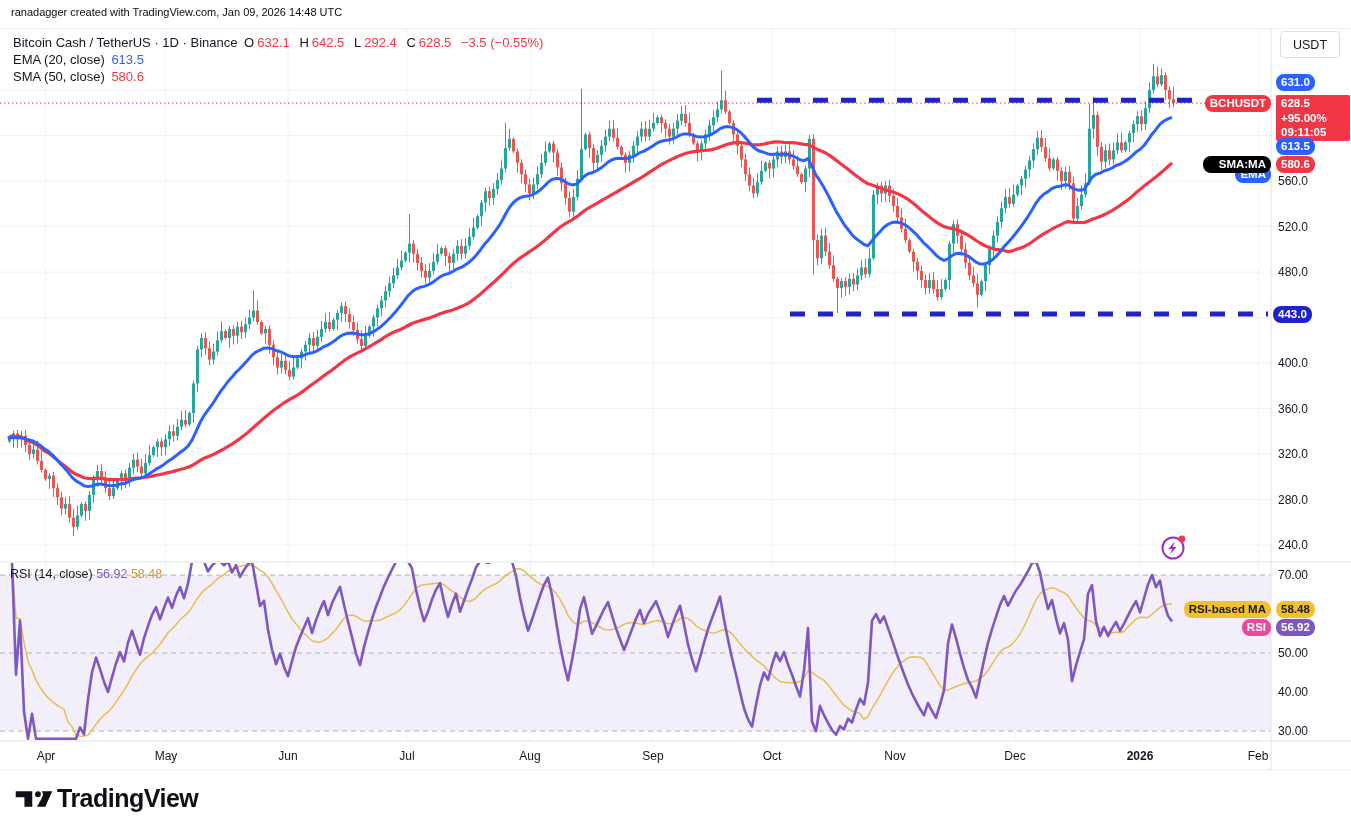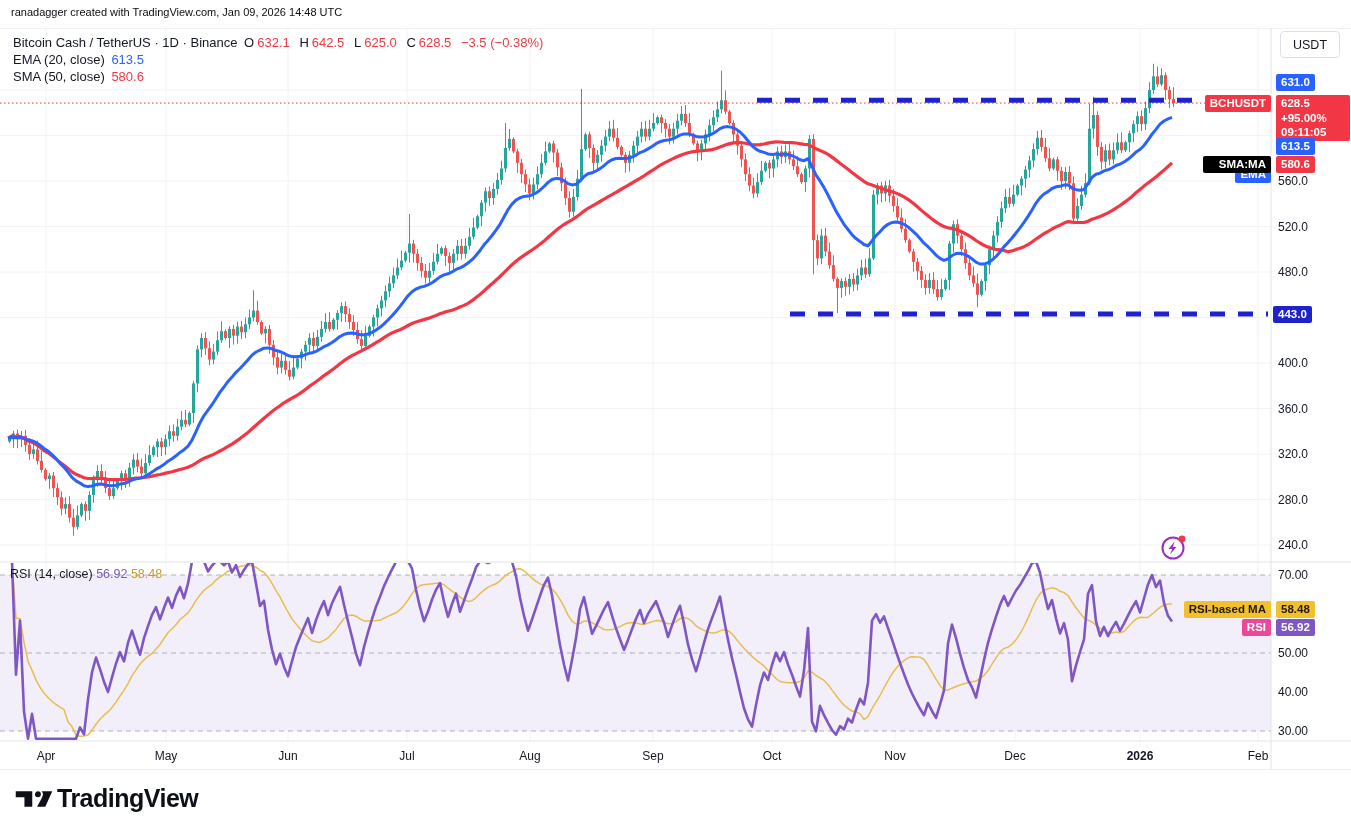--- a/index.html
+++ b/index.html
@@ -10,21 +10,21 @@
   .legend-row span{margin-right:3px;}
   .val-red{color:#f23645;}
   .val-blue{color:#2962ff;}
   .val-purple{color:#7e57c2;}
   .val-yellow{color:#c99a2e;}
   #legend1{top:35px;}
   #legend2{top:52px;}
   #legend3{top:69px;}
   #rsi-legend{left:10px;top:567px;font-size:12.5px;white-space:nowrap;}
   #currency-btn{left:1280px;top:31px;width:58px;height:25px;background:#fff;border:1px solid #dcdfe6;border-radius:4px;font-size:12.5px;color:#131722;display:flex;align-items:center;justify-content:center;cursor:pointer;}
-  .axis-label{font-size:11.5px;font-weight:700;line-height:17px;border-radius:2px;padding:0 5px;white-space:nowrap;}
+  .axis-label{font-size:11.5px;font-weight:700;line-height:17px;border-radius:8px;padding:0 5px;white-space:nowrap;}
   .tagbox{position:absolute;right:80px;text-align:right;}
   #countdown-label{left:1276px;top:74px;background:#2962ff;color:#fff;}
   #symbol-tag{top:95px;background:#f23645;color:#fff;}
   #price-block{left:1276px;top:95px;width:64px;background:#f23645;color:#fff;font-size:11.5px;font-weight:700;line-height:14.5px;padding:1px 5px;border-radius:2px;}
   #ema-tag{top:138px;background:#2962ff;color:#fff;margin-top:28px;}
   #ema-value{left:1276px;top:138px;background:#2962ff;color:#fff;}
   #sma-tag{top:156px;background:#000000;color:#fff;padding-left:16px;}
   #sma-value{left:1276px;top:156px;background:#f23645;color:#fff;}
   #support-label{left:1273px;top:306px;background:#1d23c9;color:#fff;}
   #rsi-ma-tag{top:601px;background:#f2c02e;color:#201a05;}
@@ -700,23 +700,23 @@
     <text x="895" y="732" text-anchor="middle" font-size="12" font-family="Liberation Sans, sans-serif" fill="#131722" font-weight="400">Nov</text>
     <text x="1015" y="732" text-anchor="middle" font-size="12" font-family="Liberation Sans, sans-serif" fill="#131722" font-weight="400">Dec</text>
     <text x="1140" y="732" text-anchor="middle" font-size="12" font-family="Liberation Sans, sans-serif" fill="#131722" font-weight="700">2026</text>
     <text x="1258" y="732" text-anchor="middle" font-size="12" font-family="Liberation Sans, sans-serif" fill="#131722" font-weight="400">Feb</text>
   </svg>
 
 <div class="abs legend-row" id="legend1">
   <span>Bitcoin Cash / TetherUS · 1D · Binance</span>
   <span><span>O</span><span class="val-red">632.1</span></span>
   <span><span>H</span><span class="val-red">642.5</span></span>
-  <span><span>L</span><span class="val-red">625.0</span></span>
+  <span><span>L</span><span class="val-red">292.4</span></span>
   <span><span>C</span><span class="val-red">628.5</span></span>
-  <span class="val-red">−3.5 (−0.38%)</span>
+  <span class="val-red">−3.5 (−0.55%)</span>
 </div>
 <div class="abs legend-row" id="legend2">
   <span>EMA (20, close)</span>
   <span class="val-blue">613.5</span>
 </div>
 <div class="abs legend-row" id="legend3">
   <span>SMA (50, close)</span>
   <span class="val-red">580.6</span>
 </div>
 <div class="abs" id="rsi-legend">

